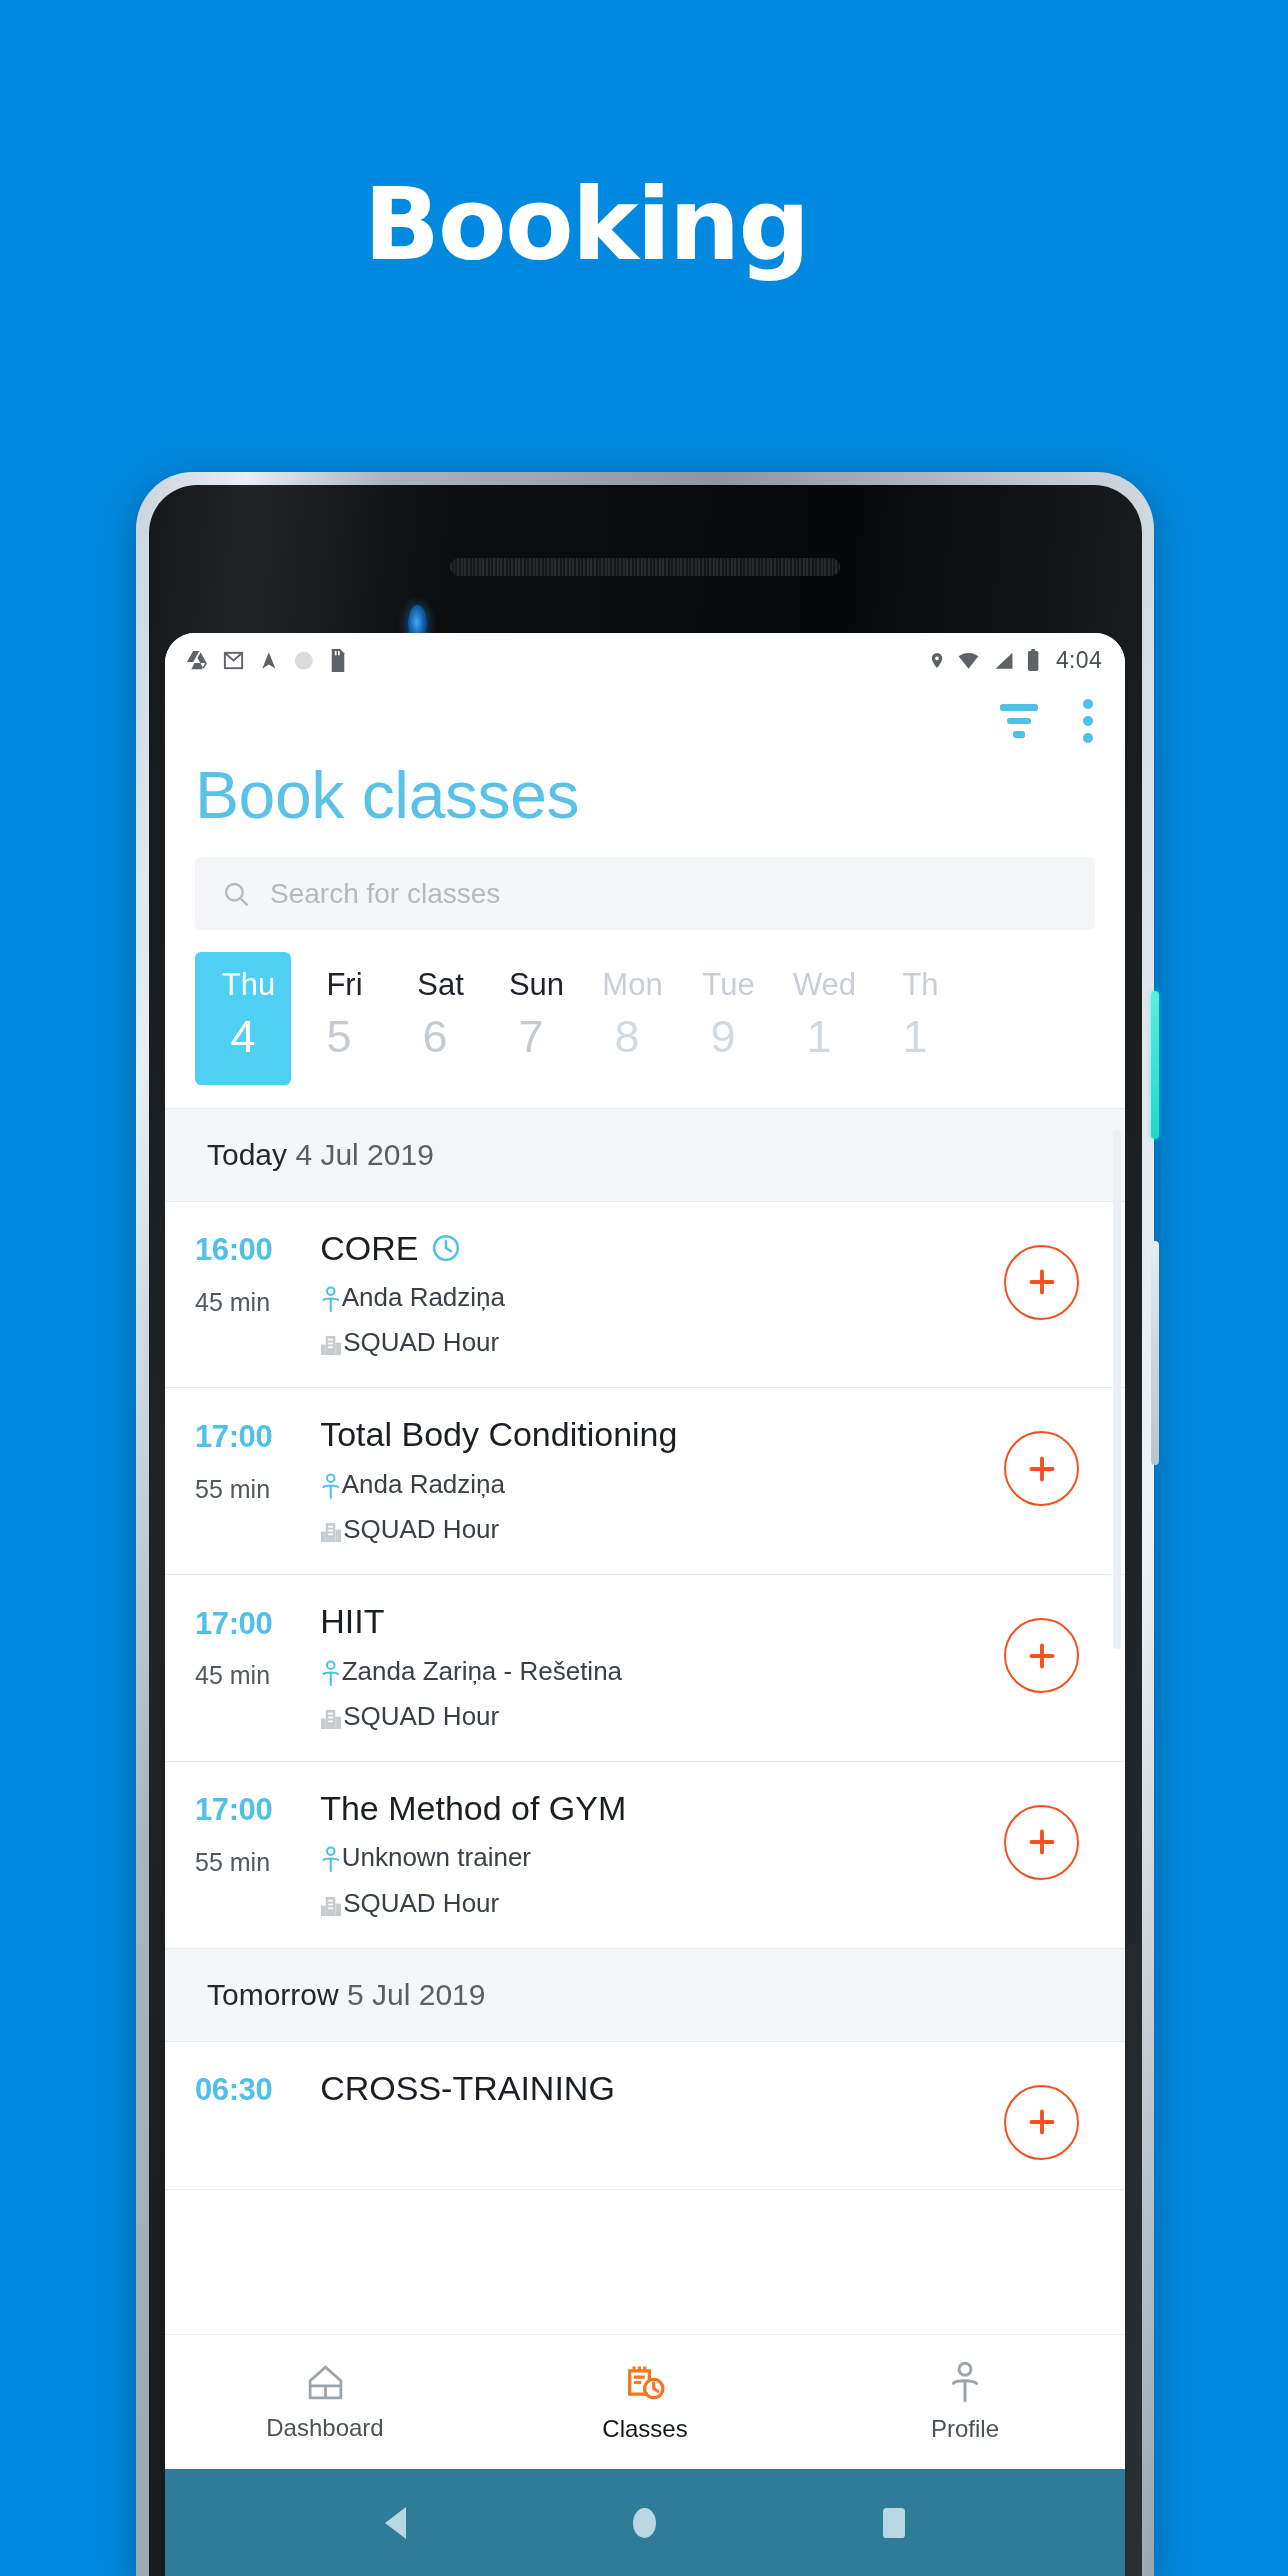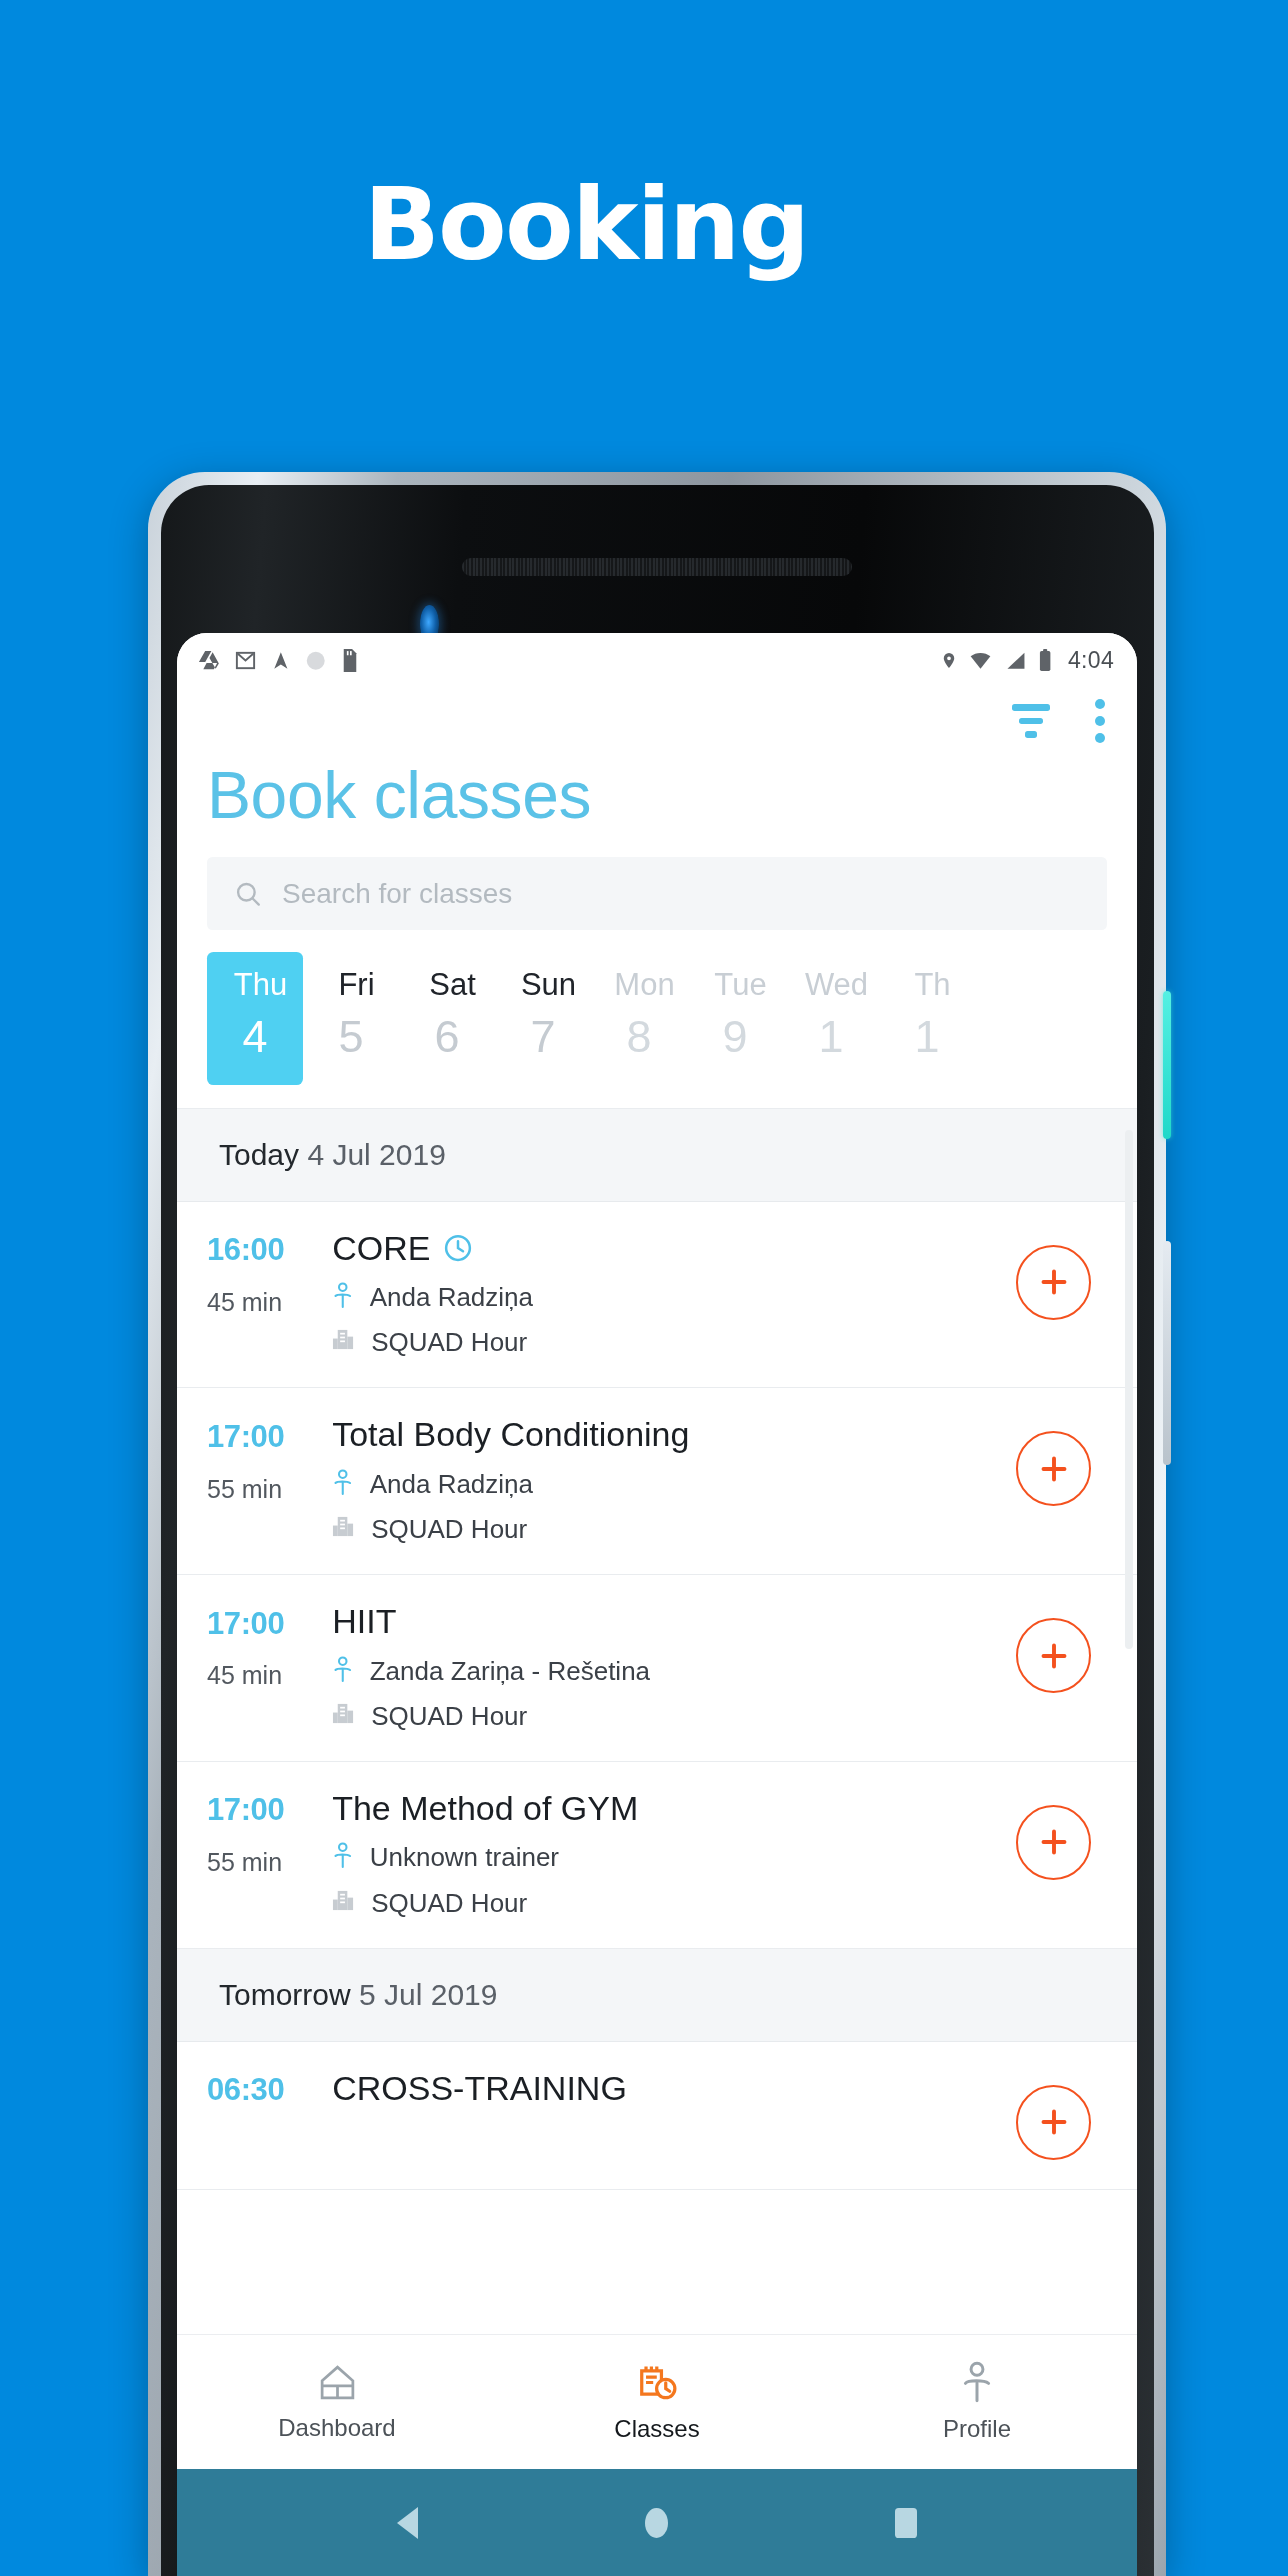--- a/index.html
+++ b/index.html
@@ -19,21 +19,21 @@
     font-size:100px;
     font-weight:bold;
     letter-spacing:-1.8px;
     line-height:1;
     font-family:"DejaVu Sans", sans-serif;
   }
 
   
   .phone{
     position:absolute;
-    left:148px; top:472px;
+    left:136px; top:472px;
     width:1018px; height:2104px;
   }
   .phone-bezel{
     position:absolute; inset:0;
     background:linear-gradient(100deg,#c9d2da 0%,#e8eef3 8%,#aab4bd 18%,#8d969f 42%,#cdd6dd 72%,#eef3f7 86%,#9aa4ad 100%);
     border-radius:57px 57px 0 0;
     box-shadow:0 9px 38px rgba(0,0,0,0.28);
   }
   .phone-body{
     position:absolute; left:12.5px; top:12.5px; right:12.5px; bottom:0;
@@ -175,21 +175,21 @@
     background:#fff;
   }
   .col-time{ width:118px; flex:0 0 118px; padding-top:3.6px; }
   .c-time{ font-size:31px; color:#4fc0e8; font-weight:bold; letter-spacing:-0.4px; }
   .c-dur{ font-size:25px; color:#52585f; margin-top:19.7px; }
   .col-info{ flex:1 1 auto; padding-left:7.2px; }
   .c-name{
     font-size:34px; color:#1b1f24; line-height:1.15;
     display:flex; align-items:center; gap:12.5px;
   }
-  .c-meta{ display:flex; align-items:flex-start; gap:16px; margin-top:14.3px; }
+  .c-meta{ display:flex; align-items:flex-end; margin-top:14.3px; }
   .c-meta span{ font-size:26px; color:#3b4047; }
   .c-meta.venue span{ color:#3b4047; }
   .col-add{ width:107px; flex:0 0 107px; display:flex; justify-content:center; padding-top:16px; }
   .add-btn{
     width:75px; height:75px; border-radius:50%;
     border:2.7px solid #f4511e;
     display:flex; align-items:center; justify-content:center;
     background:transparent; cursor:pointer;
   }
   .add-btn svg{ display:block; }

